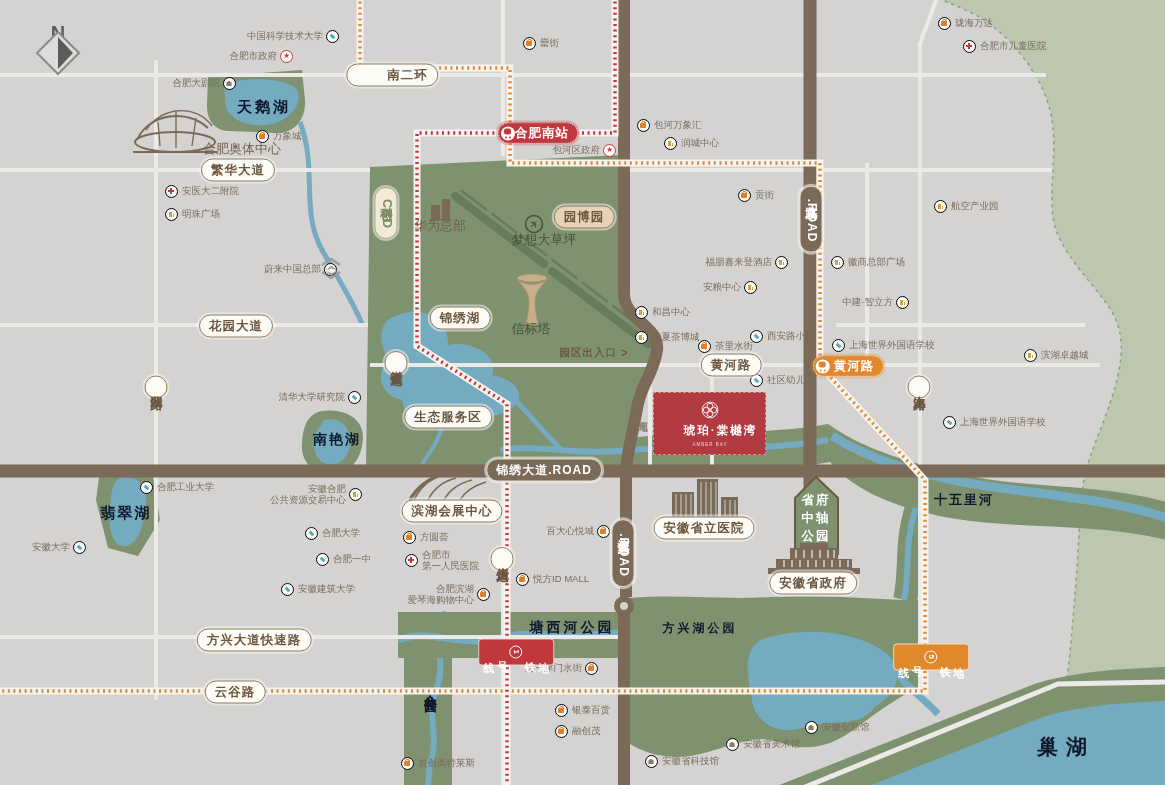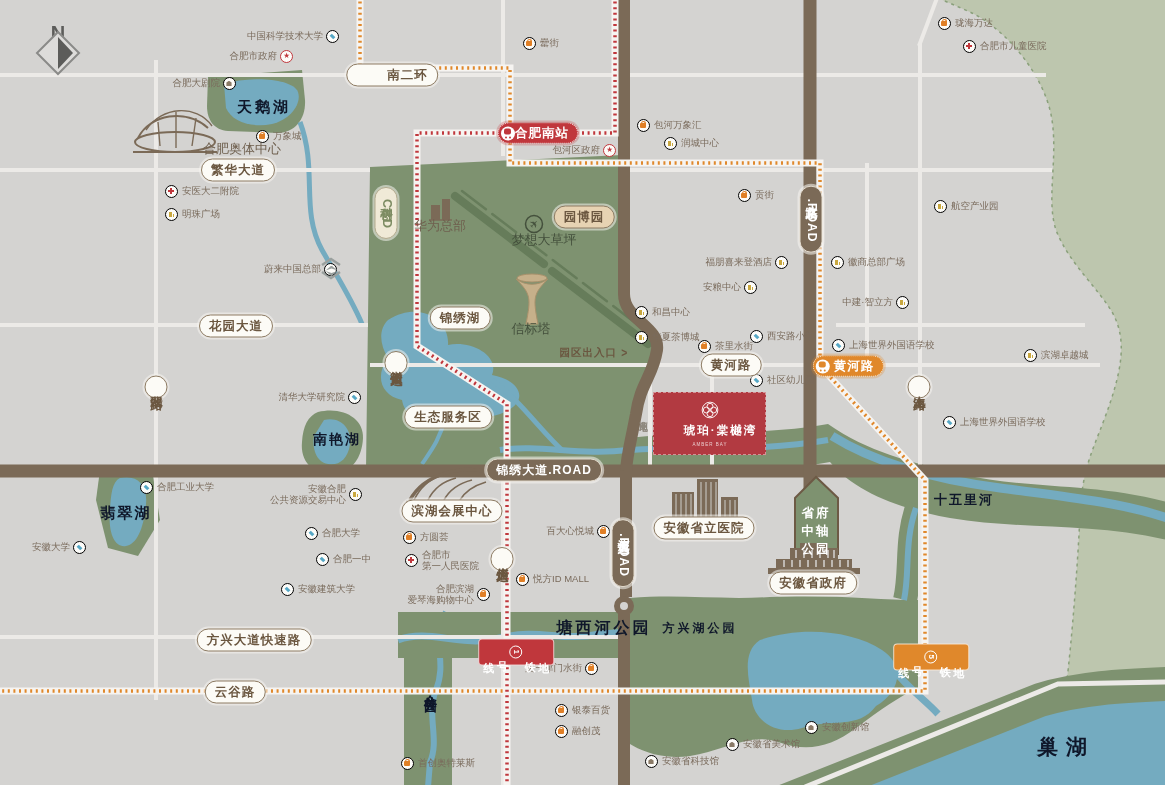--- a/index.html
+++ b/index.html
@@ -278,21 +278,21 @@
 
     <g>
       <text x="58" y="40" font-size="20" fill="#5c5c5a" font-weight="bold" text-anchor="middle">N</text>
       <path d="M58,32 L79,53 L58,74 L37,53 Z" fill="#dddcda" stroke="#8a8a88" stroke-width="2"></path>
       <path d="M58,37 L73,53 L58,69 Z" fill="#5c5c5a"></path>
     </g>
   </svg>
 
   <div id="overlay">
 
-    <div id="shield-text" style="left:816px;top:531px">
+    <div id="shield-text" style="left:816px;top:518px">
       <div>省府</div>
       <div>中轴</div>
       <div>公园</div>
     </div>
 
     <div id="project-block">
       <svg width="24" height="24" viewBox="0 0 26 26">
         <g stroke="#fff" fill="none" stroke-width="1">
           <circle cx="13" cy="13" r="8.5"></circle>
           <circle cx="13" cy="9" r="3.2"></circle>
@@ -623,21 +623,21 @@
       <div class="badge metro-orange v" style="left: 931px; top: 657px;">
         <span>地</span>
         <span>铁</span>
         <span class="circ">5</span>
         <span>号</span>
         <span>线</span>
       </div>
       <div class="plabel" style="left: 264px; top: 107px; font-size: 15px; letter-spacing: 3px;">天鹅湖</div>
       <div class="plabel" style="left: 337px; top: 440px; font-size: 14px; letter-spacing: 2px;">南艳湖</div>
       <div class="plabel" style="left: 126px; top: 513px; font-size: 15px; letter-spacing: 2px;">翡翠湖</div>
-      <div class="plabel" style="left: 604px; top: 628px; font-size: 16px; letter-spacing: 3px;">塘西河公园</div>
+      <div class="plabel" style="left: 572px; top: 628px; font-size: 14px; letter-spacing: 3px;">塘西河公园</div>
       <div class="plabel" style="left: 700px; top: 628px; font-size: 12px; letter-spacing: 3px;">方兴湖公园</div>
       <div class="plabel v" style="left: 430px; top: 688px; font-size: 13px; letter-spacing: 2px;">金斗公园</div>
       <div class="plabel" style="left: 964px; top: 500px; font-size: 13px; letter-spacing: 2px;">十五里河</div>
       <div class="plabel" style="left: 1066px; top: 747px; font-size: 21px; letter-spacing: 8px;">巢湖</div>
       <div class="lmk brown" style="left: 242px; top: 149px;"><span>合肥奥体中心</span></div>
       <div class="lmk brown" style="left: 440px; top: 226px;"><span>华为总部</span></div>
       <div class="lmk olive" style="left: 544px; top: 240px;"><span>梦想大草坪</span></div>
       <div class="lmk olive" style="left: 531px; top: 329px;"><span>信标塔</span></div>
       <div class="lmk brown-bold" style="left: 594px; top: 352px;"><span>园区出入口</span><span class="arrow">&gt;</span></div>
       <div class="lmk gray v" style="left: 644px; top: 416px;"><span>商业用地</span></div>

